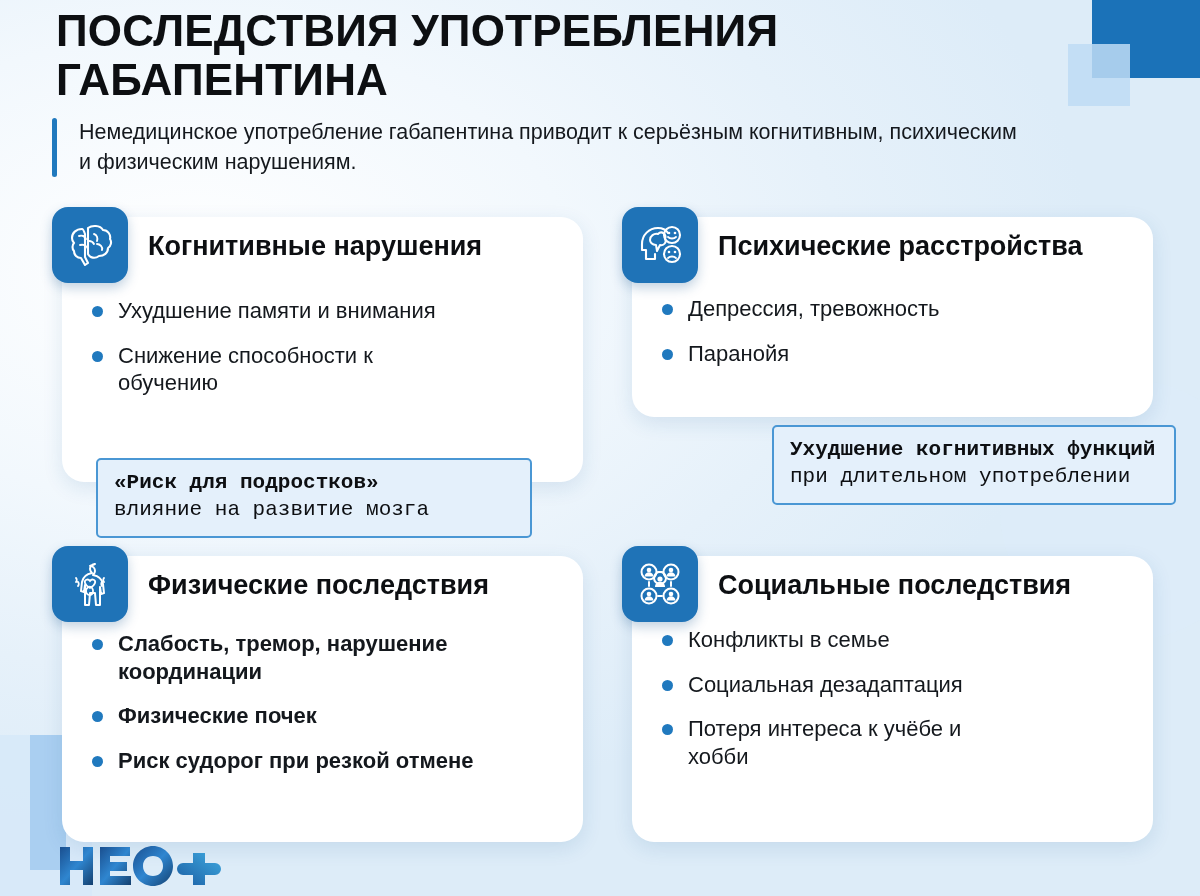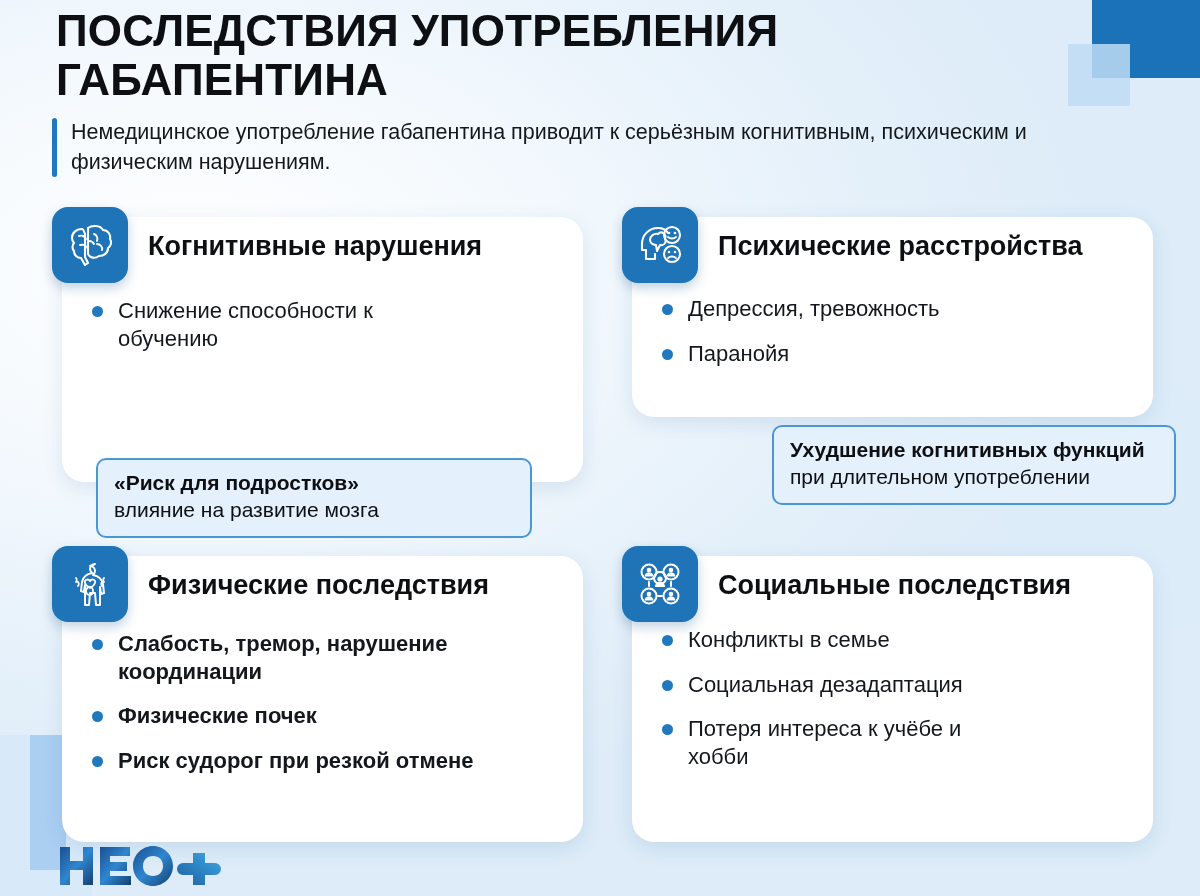--- a/index.html
+++ b/index.html
@@ -21,21 +21,21 @@
   .deco-bl-pale{left:0;top:735px;width:92px;height:161px;background:#d7e9f8;opacity:.9;}
   .deco-bl-mid{left:30px;top:735px;width:36px;height:135px;background:#a8cef0;opacity:.95;}
   .deco-soft-r{right:-60px;top:380px;width:260px;height:260px;border-radius:50%;
     background:#dcecfa;opacity:.55;}
   
   .title{
     position:absolute;left:56px;top:6px;width:980px;
     font-size:44px;line-height:1.12;font-weight:bold;color:#0d0f12;
     letter-spacing:.2px;text-transform:uppercase;
   }
-  .subwrap{position:absolute;left:52px;top:118px;width:980px;display:flex;gap:14px;}
+  .subwrap{position:absolute;left:52px;top:118px;width:980px;display:flex;gap:22px;}
   .subbar{width:5px;border-radius:3px;background:#2079be;flex:0 0 5px;}
   .subtitle{font-size:21.5px;line-height:1.38;color:#14181d;font-weight:400;}
   
   .card{
     position:absolute;background:#ffffff;border-radius:22px;
     box-shadow:0 6px 20px rgba(27,90,150,.12);
     overflow:hidden;
   }
   .c1{left:62px;top:217px;width:521px;height:265px;}
   .c2{left:632px;top:217px;width:521px;height:200px;}
@@ -61,22 +61,22 @@
   ul.bullets li:before{
     content:"";position:absolute;left:4px;top:9px;width:11px;height:11px;
     border-radius:50%;background:#2079be;
   }
   .b1{left:88px;top:297px;width:360px;}
   .b2{left:658px;top:295px;width:380px;}
   .b3{left:88px;top:630px;width:400px;font-weight:bold;}
   .b4{left:658px;top:626px;width:330px;}
   
   .callout{
-    position:absolute;background:#e4f0fb;border:2px solid #4a97d4;border-radius:10px;
-    padding:10px 16px 12px 16px;font-size:21px;line-height:1.28;color:#0d0f12;
+    position:absolute;background:#e4f0fb;border:2px solid #4a97d4;border-radius:5px;
+    padding:10px 16px 12px 16px;font-size:21px;line-height:1.28;color:#0d0f12;font-family:Liberation Mono, monospace;
   }
   .callout b{font-weight:bold;}
   .co1{left:96px;top:458px;width:400px;}
   .co2{left:772px;top:425px;width:368px;}
   
   .logo{position:absolute;left:58px;top:843px;width:175px;height:46px;}
 </style>
 </head>
 <body>
 
@@ -99,20 +99,21 @@
   </div>
   <div class="icon-badge ib1">
     <svg width="50" height="50" viewBox="0 0 50 50">
       <path d="M17 9c-6 0-10 4-10 9 0 2 1 4 2 5-2 2-2 6 0 8 0 4 3 7 7 7l4 7 3-2-3-6 0-23c-1-3-2-5-3-5z" fill="none" stroke="#fff" stroke-width="2.1" stroke-linejoin="round"></path>
       <path d="M23 8c4-3 12-3 15 2 5 0 8 5 7 9 2 3 1 7-2 9 0 5-4 8-9 8-4 3-9 2-11-2z" fill="none" stroke="#fff" stroke-width="2.1" stroke-linejoin="round"></path>
       <path d="M14 16c3-1 6 0 7 3M15 25c4-1 7 1 8 4M29 14c3 1 4 4 3 7M32 24c3 0 6 3 5 6M24 21c2 0 4 1 5 3" fill="none" stroke="#fff" stroke-width="1.9" stroke-linecap="round"></path>
     </svg>
   </div>
   <div class="card-title ct1">Когнитивные нарушения</div>
   <ul class="bullets b1">
+    <li>Ухудшение памяти и внимания</li>
     <li>Снижение способности к обучению</li>
   </ul>
 
   <div class="card c2">
     
   </div>
   <div class="icon-badge ib2">
     <svg width="50" height="50" viewBox="0 0 50 50">
       <path d="M23 8C14 8 7 15 7 24v6h4v9h9v-5" fill="none" stroke="#fff" stroke-width="2.1" stroke-linejoin="round" stroke-linecap="round"></path>
       <path d="M23 8c4 0 8 2 10 5" fill="none" stroke="#fff" stroke-width="2.1" stroke-linecap="round"></path>

